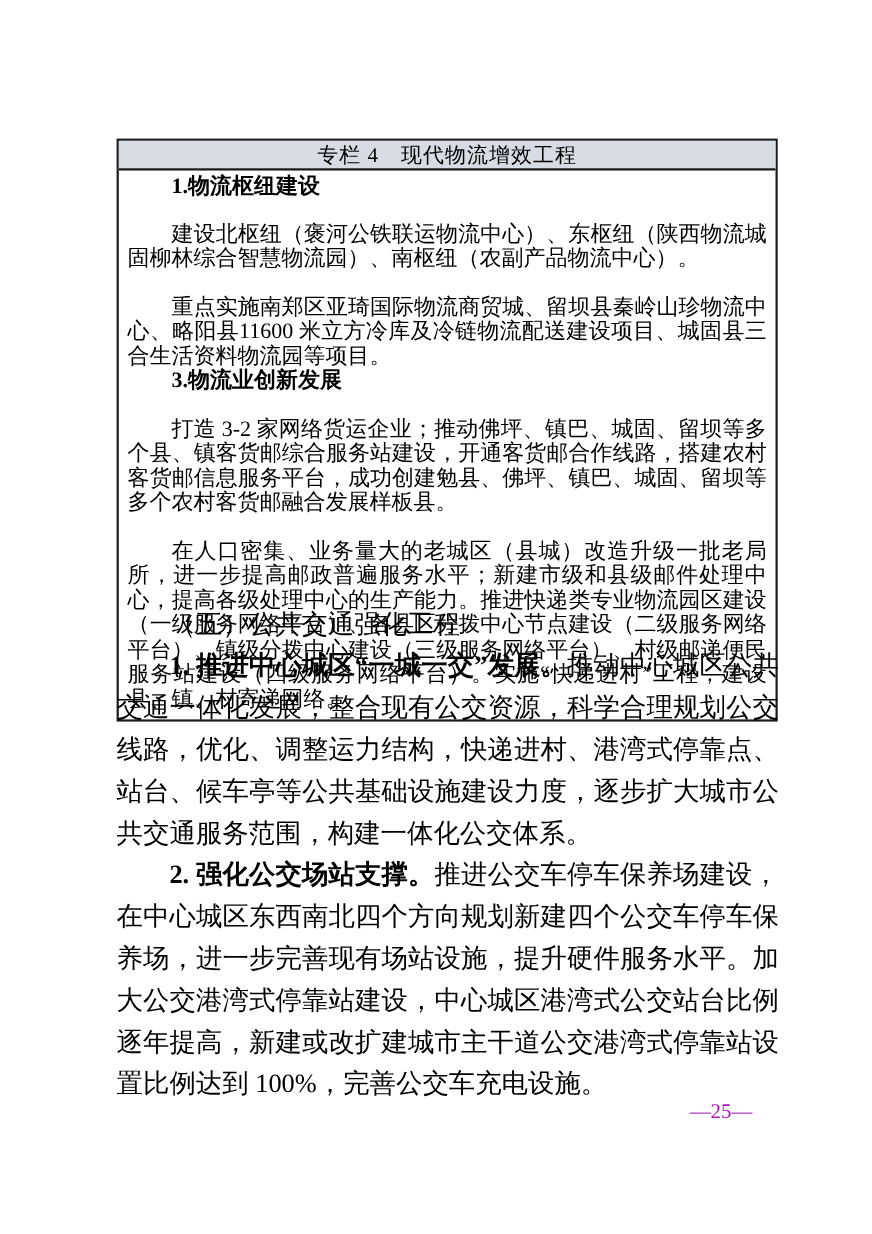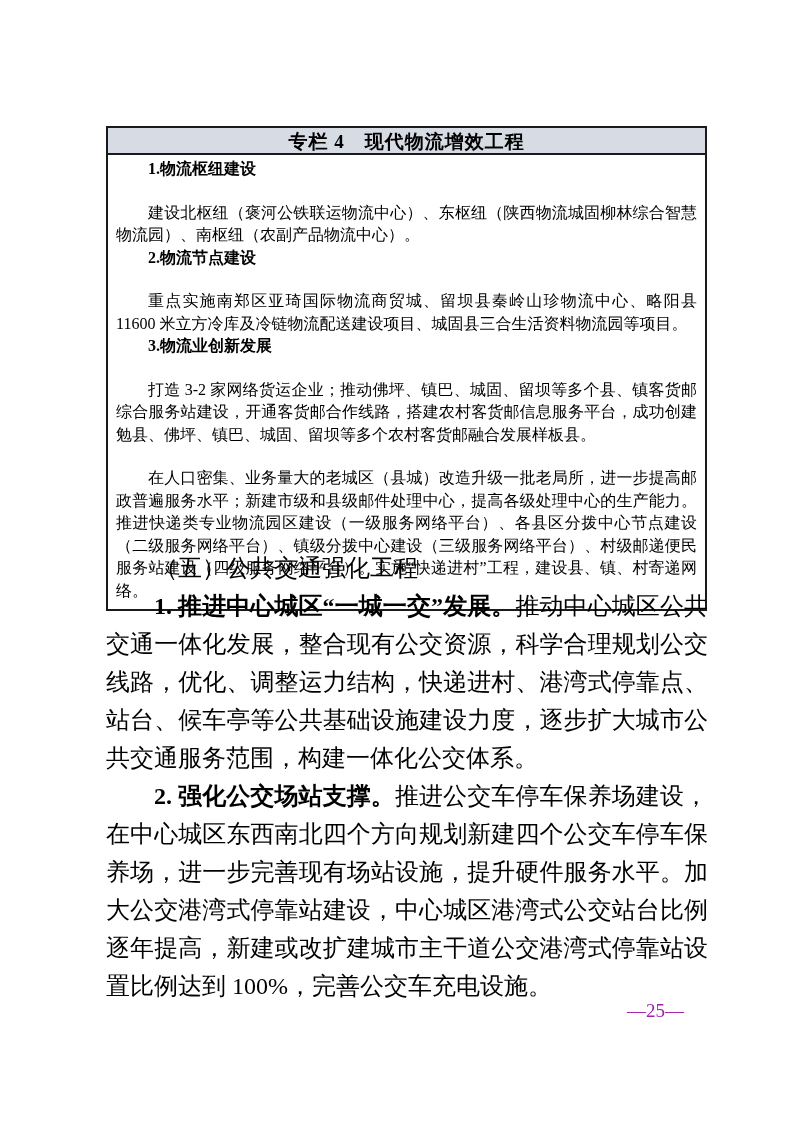--- a/index.html
+++ b/index.html
@@ -19,30 +19,30 @@
     left: 106px;
     top: 126px;
     width: 601px;
     border: 2px solid #1a1a1a;
     background: #ffffff;
   }
   .box-title {
     background: #d7dbe4;
     border-bottom: 2px solid #1a1a1a;
     text-align: center;
-    font-weight: bold;
+    font-weight: normal;
     font-size: 19px;
     line-height: 27px;
     height: 27px;
     letter-spacing: 1px;
     overflow: hidden;
   }
   .box-content {
     padding: 3px 8px 7px 8px;
-    font-size: 16px;
+    font-size: 20px;
     line-height: 22.5px;
     text-align: justify;
   }
   .box-section-heading {
     font-weight: bold;
     text-indent: 2em;
   }
   .box-section-body {
     text-indent: 2em;
     margin-top: 21px;
@@ -82,21 +82,20 @@
 <div class="page">
 
   <div class="callout-box">
     <div class="box-title">专栏 4　现代物流增效工程</div>
     <div class="box-content">
       <div class="box-section">
         <div class="box-section-heading">1.物流枢纽建设</div>
         <div class="box-section-body">建设北枢纽（褒河公铁联运物流中心）、东枢纽（陕西物流城固柳林综合智慧物流园）、南枢纽（农副产品物流中心）。</div>
       </div>
       <div class="box-section">
-        <div class="box-section-heading">2.物流节点建设</div>
         <div class="box-section-body">重点实施南郑区亚琦国际物流商贸城、留坝县秦岭山珍物流中心、略阳县11600 米立方冷库及冷链物流配送建设项目、城固县三合生活资料物流园等项目。</div>
       </div>
       <div class="box-section">
         <div class="box-section-heading">3.物流业创新发展</div>
         <div class="box-section-body">打造 3-2 家网络货运企业；推动佛坪、镇巴、城固、留坝等多个县、镇客货邮综合服务站建设，开通客货邮合作线路，搭建农村客货邮信息服务平台，成功创建勉县、佛坪、镇巴、城固、留坝等多个农村客货邮融合发展样板县。</div>
       </div>
       <div class="box-section">
         <div class="box-section-body">在人口密集、业务量大的老城区（县城）改造升级一批老局所，进一步提高邮政普遍服务水平；新建市级和县级邮件处理中心，提高各级处理中心的生产能力。推进快递类专业物流园区建设（一级服务网络平台）、各县区分拨中心节点建设（二级服务网络平台）、镇级分拨中心建设（三级服务网络平台）、村级邮递便民服务站建设（四级服务网络平台）。实施“快递进村”工程，建设县、镇、村寄递网络。</div>
       </div>
     </div>

